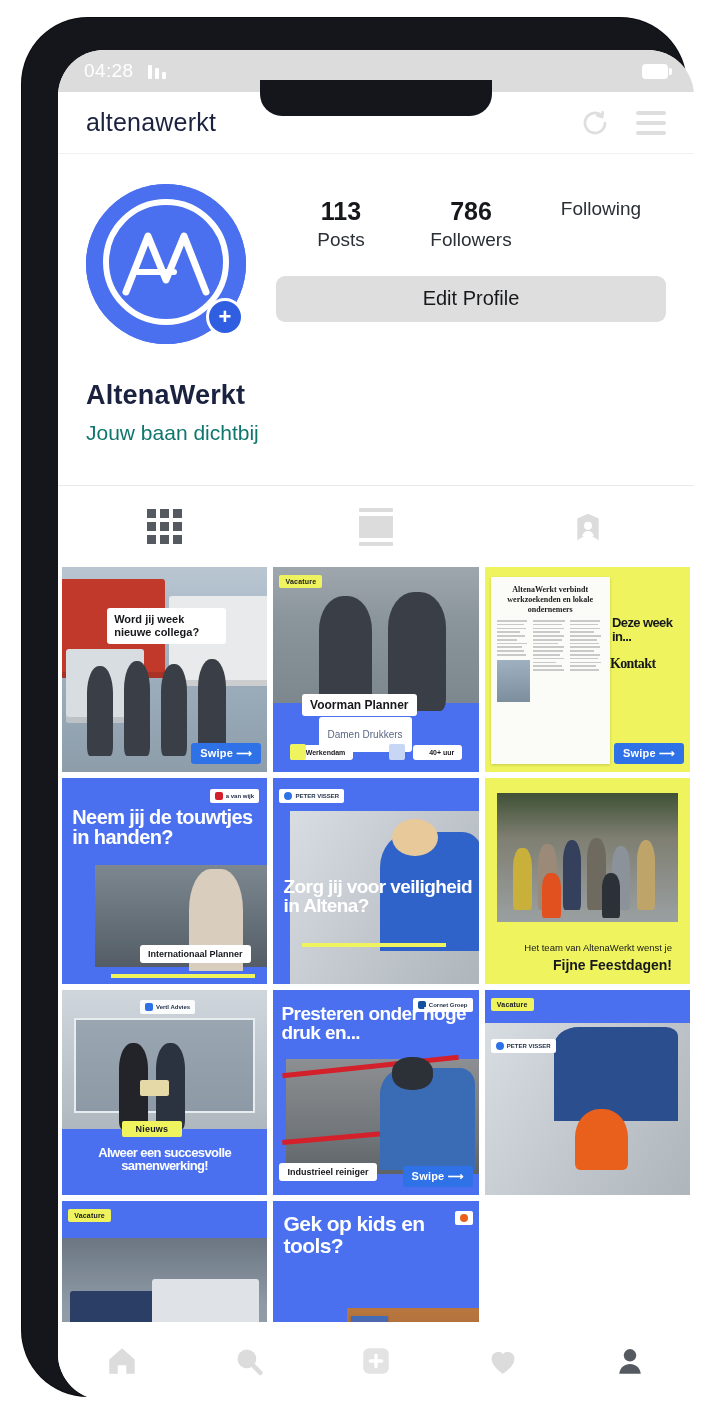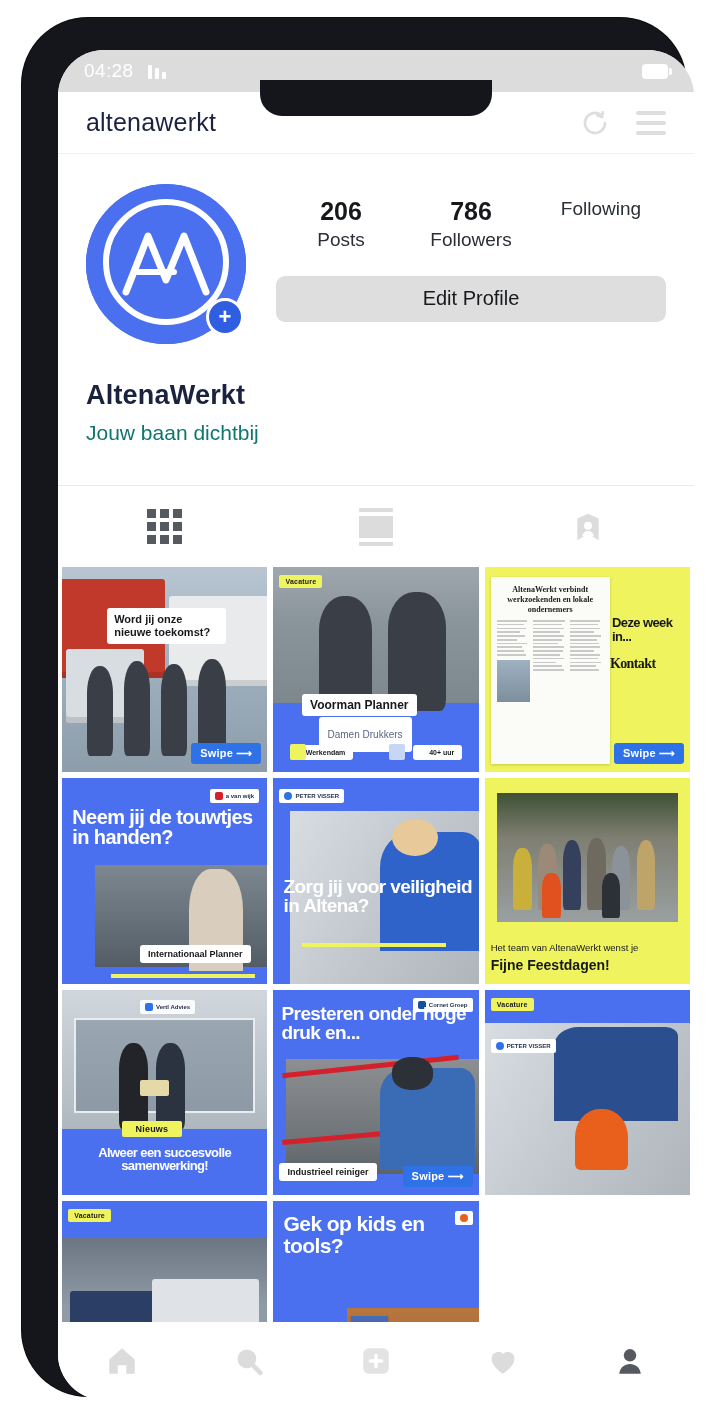--- a/index.html
+++ b/index.html
@@ -245,21 +245,21 @@
     border-radius: 2px;
     padding: 3px 5px;
     display:flex; align-items:center; gap:3px;
     font-size: 6px; font-weight:700; color:#25324d;
     white-space: nowrap;
   }
   .logo-dot { width:8px; height:8px; border-radius:2px; flex:none; }
   .caption-yellow {
     position:absolute; left:0; right:0; bottom:0;
     background:#eff45e;
-    color:#16181c; text-align:left;
+    color:#16181c; text-align:right;
     padding: 8px 18px 10px 6px;
     line-height:1.2;
   }
 
   .newsdoc {
     position:absolute; left:6px; top:10px; bottom:8px; width:58%;
     background:#fbfbf7;
     box-shadow: 0 1px 3px rgba(0,0,0,.18);
     padding: 8px 6px;
     overflow:hidden;
@@ -349,21 +349,21 @@
                   <path d="M40 108 L62 52 L80 96 L98 52 L120 108" fill="none" stroke="#ffffff" stroke-width="7" stroke-linejoin="round" stroke-linecap="round"></path>
                   <path d="M52 88 L88 88" fill="none" stroke="#ffffff" stroke-width="6" stroke-linecap="round"></path>
                 </svg>
               </div>
               <div class="avatar-badge">+</div>
             </div>
 
             <div class="stats-col">
               <div class="stats-row">
                 <div class="stat">
-                  <div class="stat-num">206</div>
+                  <div class="stat-num">113</div>
                   <div class="stat-label">Posts</div>
                 </div>
                 <div class="stat">
                   <div class="stat-num">786</div>
                   <div class="stat-label">Followers</div>
                 </div>
                 <div class="stat">
                   <div class="stat-label">Following</div>
                 </div>
               </div>
@@ -414,21 +414,21 @@
           <div class="cell">
             <div class="cell-inner">
               <div class="photo sky"></div>
               <div class="truck truck-red" style="left:-2%;top:6%;width:52%;height:48%;"></div>
               <div class="truck" style="left:52%;top:14%;width:50%;height:44%;"></div>
               <div class="truck" style="left:2%;top:40%;width:38%;height:36%;background:#d8dde2;"></div>
               <div class="person" style="left:12%;top:48%;width:13%;height:44%;"></div>
               <div class="person" style="left:30%;top:46%;width:13%;height:46%;"></div>
               <div class="person" style="left:48%;top:47%;width:13%;height:45%;"></div>
               <div class="person" style="left:66%;top:45%;width:14%;height:47%;"></div>
-              <div class="speech" style="left:22%;top:20%;width:58%;font-size:11px;">Word jij onze nieuwe toekomst?</div>
+              <div class="speech" style="left:22%;top:20%;width:58%;font-size:11px;">Word jij week nieuwe collega?</div>
               <div class="swipe">
                 <span>Swipe</span>
                 <span>⟶</span>
               </div>
             </div>
           </div>
 
           <div class="cell">
             <div class="cell-inner">
               <div class="photo indoor" style="bottom:34%;"></div>

